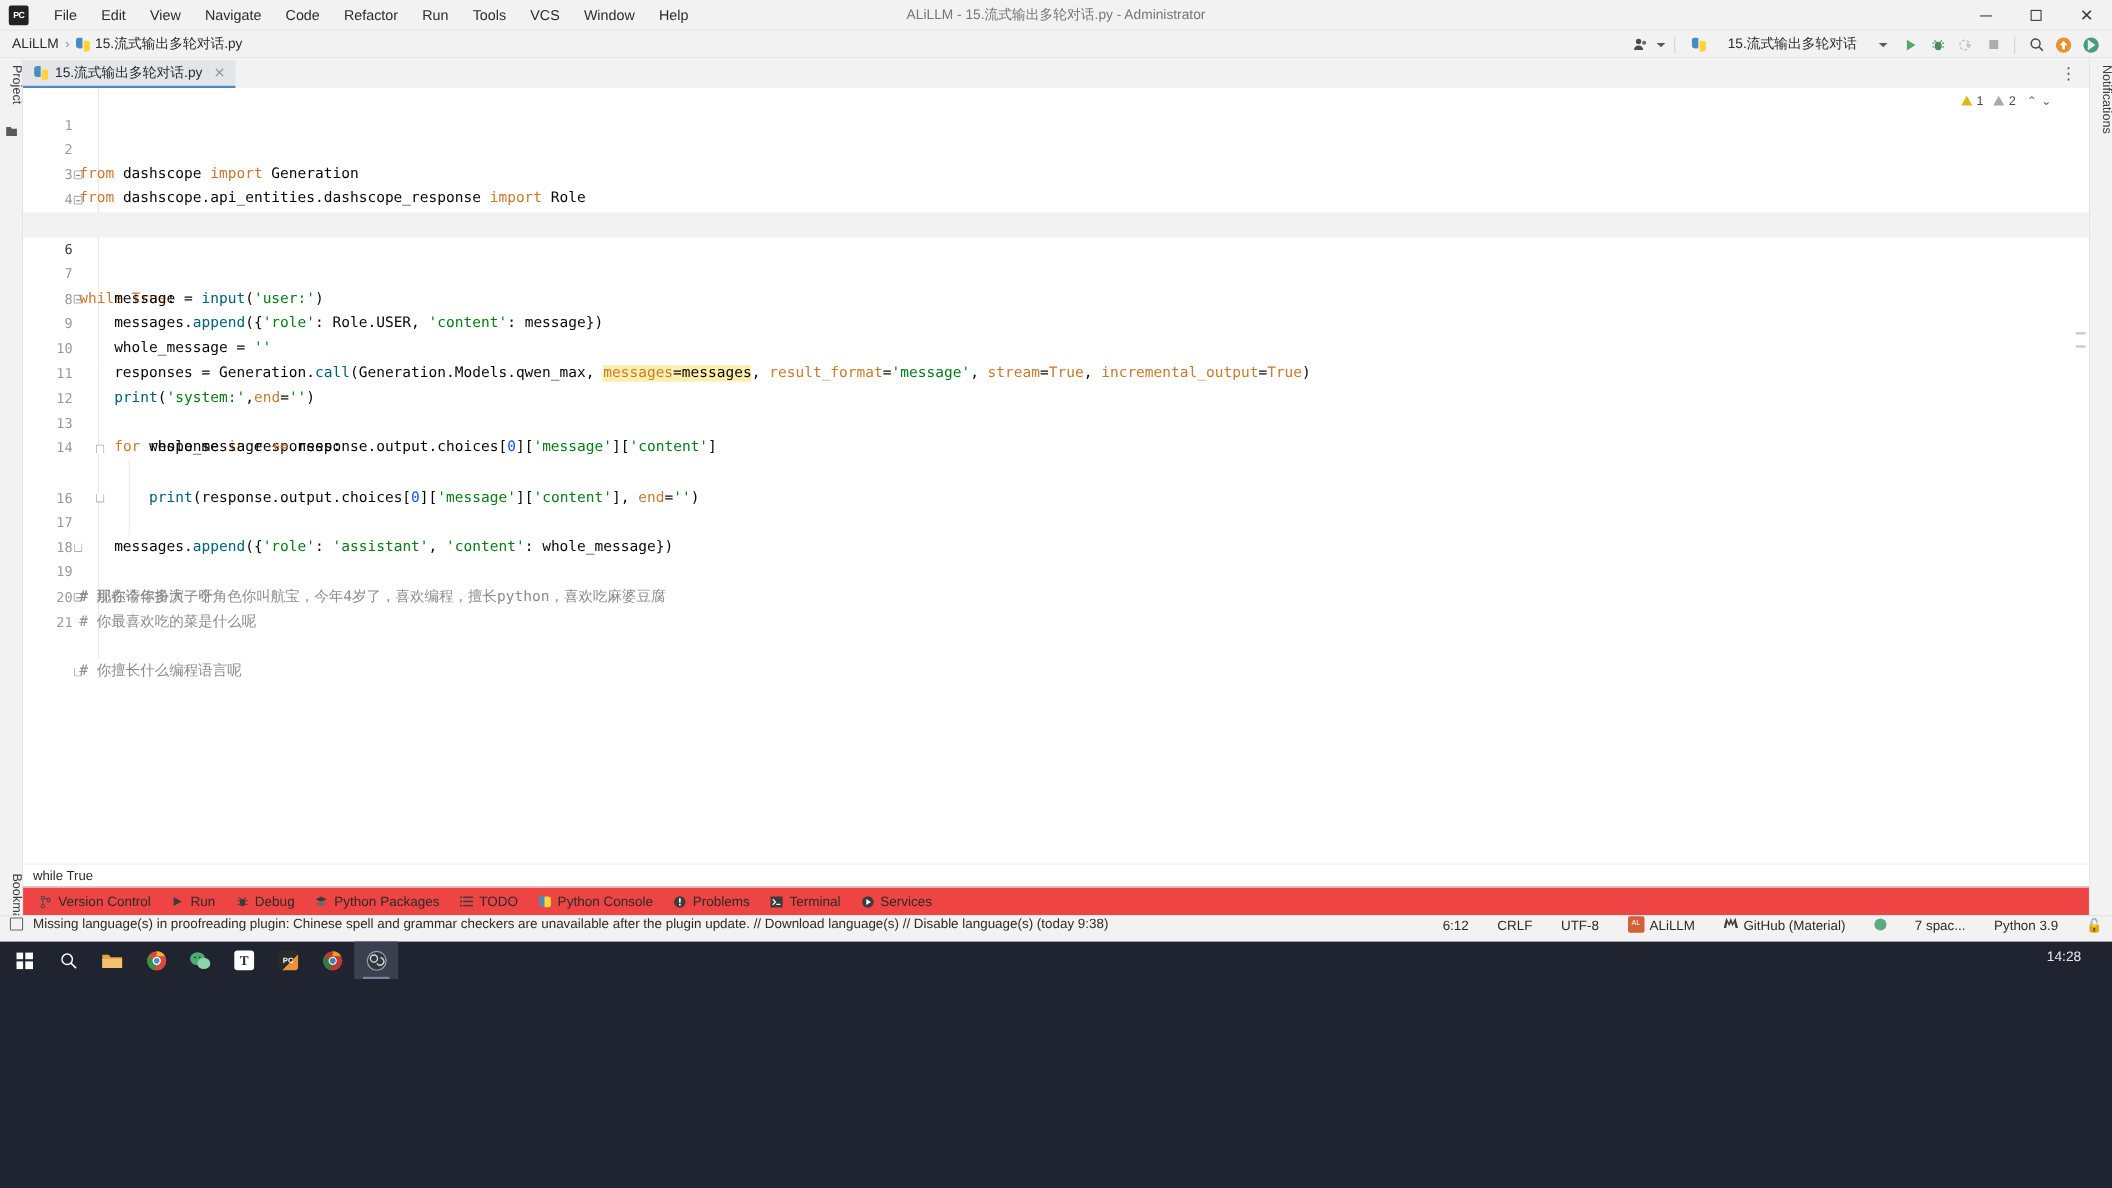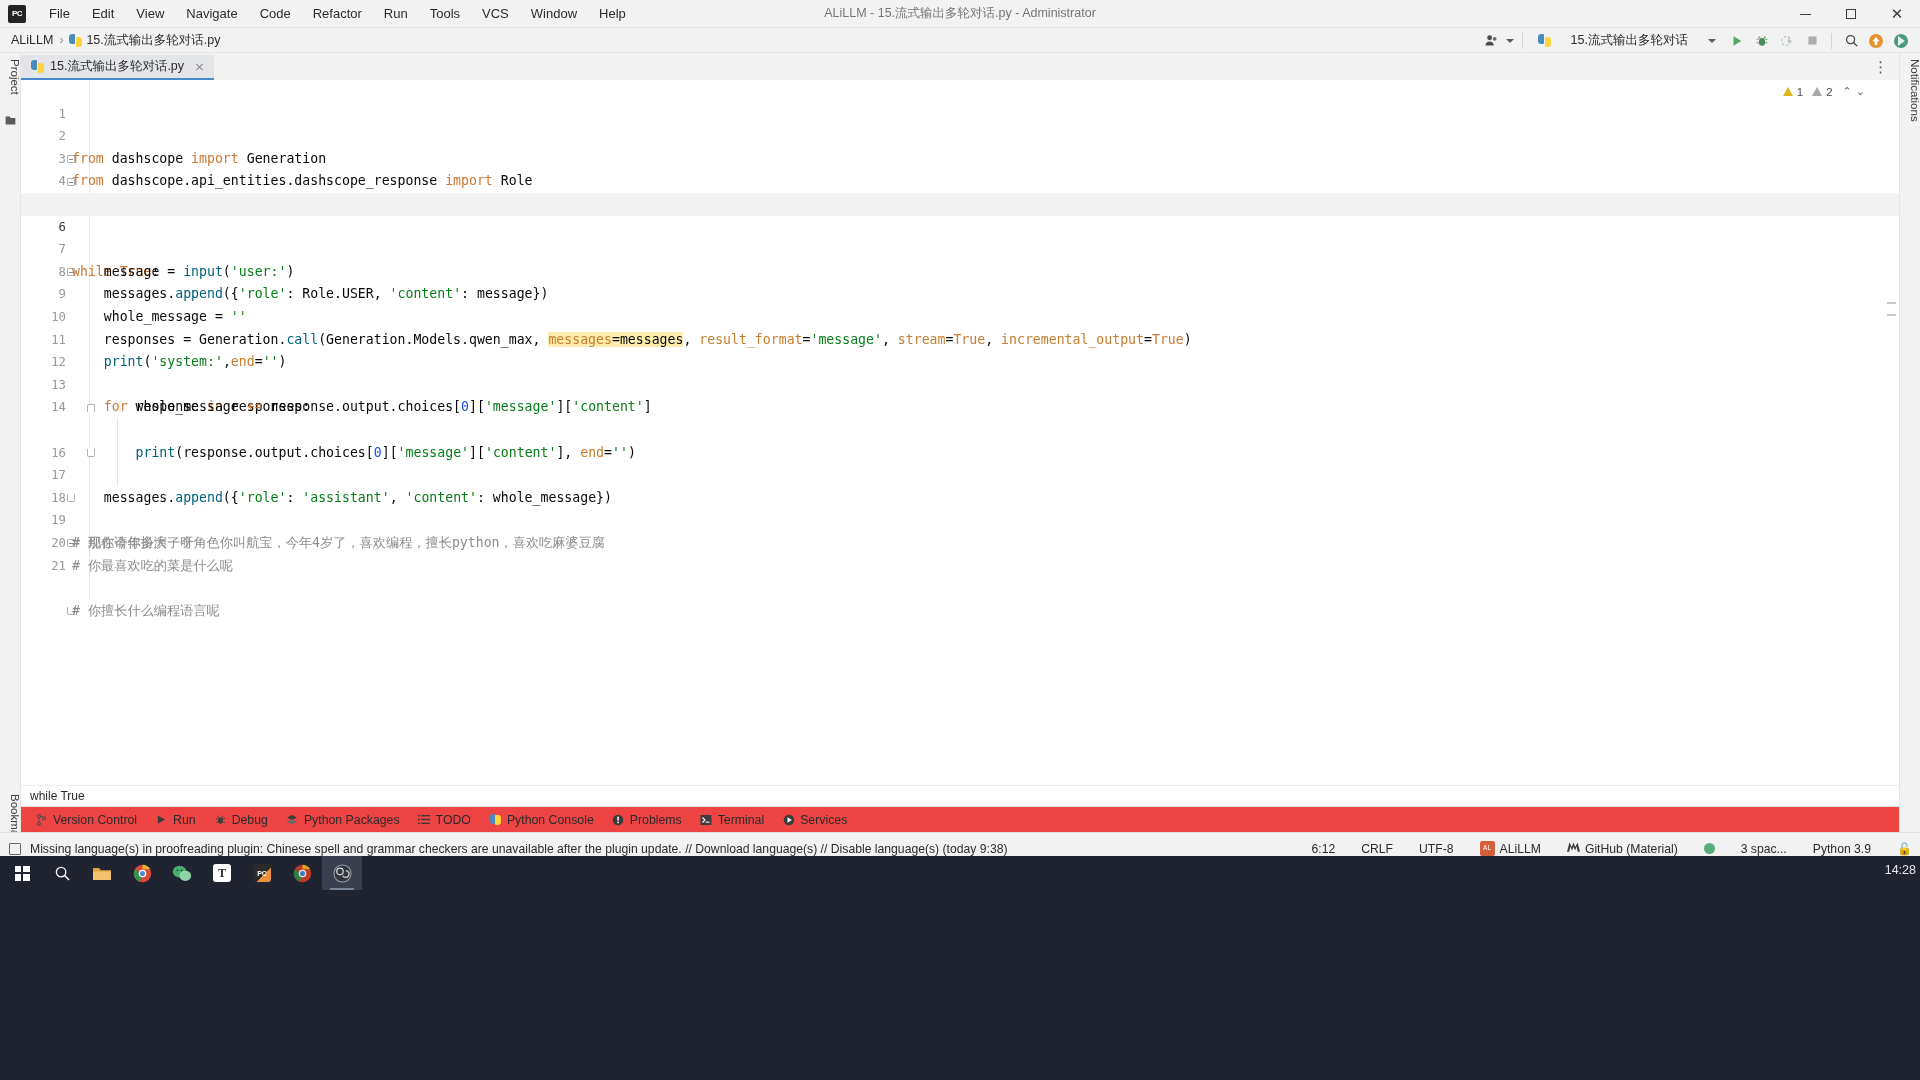--- a/index.html
+++ b/index.html
@@ -210,21 +210,21 @@
   .twb-ico {
     width: 13px; height: 13px; display: flex; align-items: center;
     justify-content: center; font-size: 11px; color: #4a4a4a;
     font-family: "DejaVu Sans", sans-serif;
   }
 
   
   .statusbar {
     position: absolute; left: 0; top: 832px; width: 1920px; height: 24px;
     background: #f2f2f2; border-top: 1px solid #e0e0e0;
-    display: flex; align-items: flex-end;
+    display: flex; align-items: flex-start;
   }
   .sb-left {
     display: flex; align-items: center; gap: 9px; margin-left: 9px;
     font-size: 12.2px; color: #2b2b2b;
   }
   .sb-msgicon {
     width: 12px; height: 12px; border: 1px solid #6a6a6a; border-radius: 1px;
   }
   .sb-right {
     position: absolute; right: 8px; display: flex; align-items: center;
@@ -252,21 +252,21 @@
   }
   .tb-ico.active { background: #3a4050; }
   .tb-ico.active::after {
     content: ''; position: absolute; bottom: 0; left: 8px; right: 8px;
     height: 2px; background: #7a8498;
   }
   .win-logo { width: 15px; height: 15px; display: grid; grid-template-columns: 1fr 1fr;
     grid-template-rows: 1fr 1fr; gap: 2px; }
   .win-logo span { background: #ffffff; }
   .tb-clock {
-    position: absolute; right: 4px; top: 7px; color: #e8e8e8; font-size: 12.5px;
+    position: absolute; right: 28px; top: 7px; color: #e8e8e8; font-size: 12.5px;
     text-align: center;
   }
   .sq { border-radius: 3px; display: flex; align-items: center; justify-content: center;
         font-size: 11px; color: #fff; font-weight: bold; }
 </style>
 </head>
 <body>
 
 <div id="app">
 
@@ -640,21 +640,21 @@
         <span>
           <svg width="13" height="11" viewBox="0 0 14 11">
               <path d="M0 10 L2.6 0 L5.2 5 L7 0 L8.8 5 L11.4 0 L14 10 H11.6 L10.4 4.4 L8.7 8.6 L7 4.6 L5.3 8.6 L3.6 4.4 L2.4 10 Z" fill="#3c3c3c"></path>
             </svg>
         </span>
         <span>GitHub (Material)</span>
       </span>
       <span class="sb-item">
         <span class="green-dot"></span>
       </span>
-      <span class="sb-item">3 spac...</span>
+      <span class="sb-item">7 spac...</span>
       <span class="sb-item">Python 3.9</span>
       <span class="sb-item lock-ico">🔓</span>
     </div>
   </div>
 
   <div class="taskbar">
     <div class="tb-inner">
       <div class="tb-ico">
         <span class="win-logo">
             <span></span>

